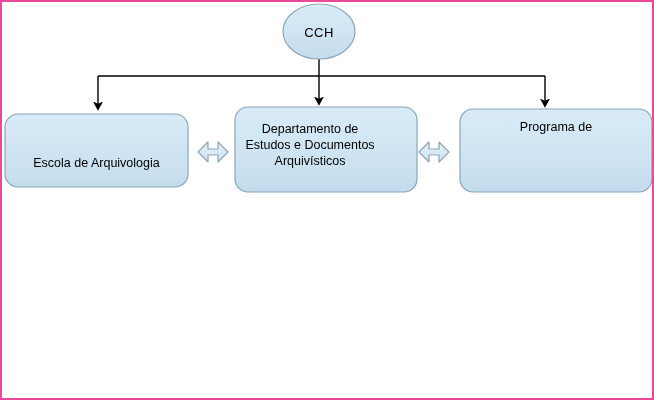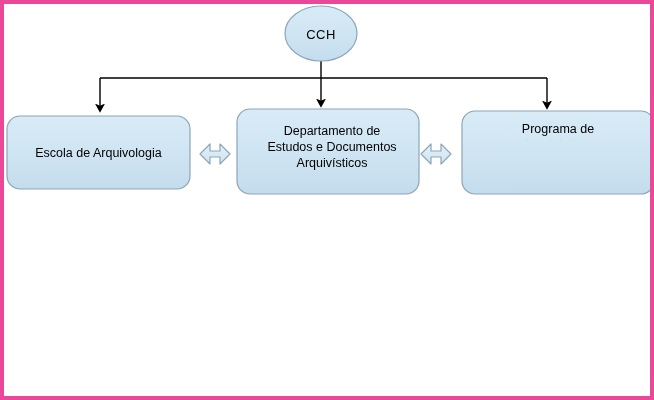--- a/index.html
+++ b/index.html
@@ -5,21 +5,21 @@
   html, body {
     margin: 0;
     padding: 0;
     background: #ffffff;
   }
   #canvas {
     position: relative;
     width: 654px;
     height: 400px;
     background: #ffffff;
-    border: 4px solid #ec4899;
+    border: 2px solid #ec4899;
     box-sizing: border-box;
     overflow: hidden;
     font-family: "Liberation Sans", sans-serif;
   }
   #diagram-svg {
     position: absolute;
     left: 0;
     top: 0;
     width: 654px;
     height: 400px;
@@ -42,26 +42,26 @@
     font-size: 13px;
     letter-spacing: 0.4px;
   }
   .unit-label {
     font-size: 12.5px;
     line-height: 16px;
     padding: 0 6px;
   }
   #label-unit-0 {
     left: 3px;
-    top: 112px;
+    top: 124px;
     width: 183px;
     height: 73px;
   }
   #label-unit-1 {
-    left: 237px;
+    left: 217px;
     top: 105px;
     width: 182px;
     height: 85px;
     align-items: flex-start;
     padding-top: 14px;
   }
   #label-unit-2 {
     left: 458px;
     top: 107px;
     width: 192px;

